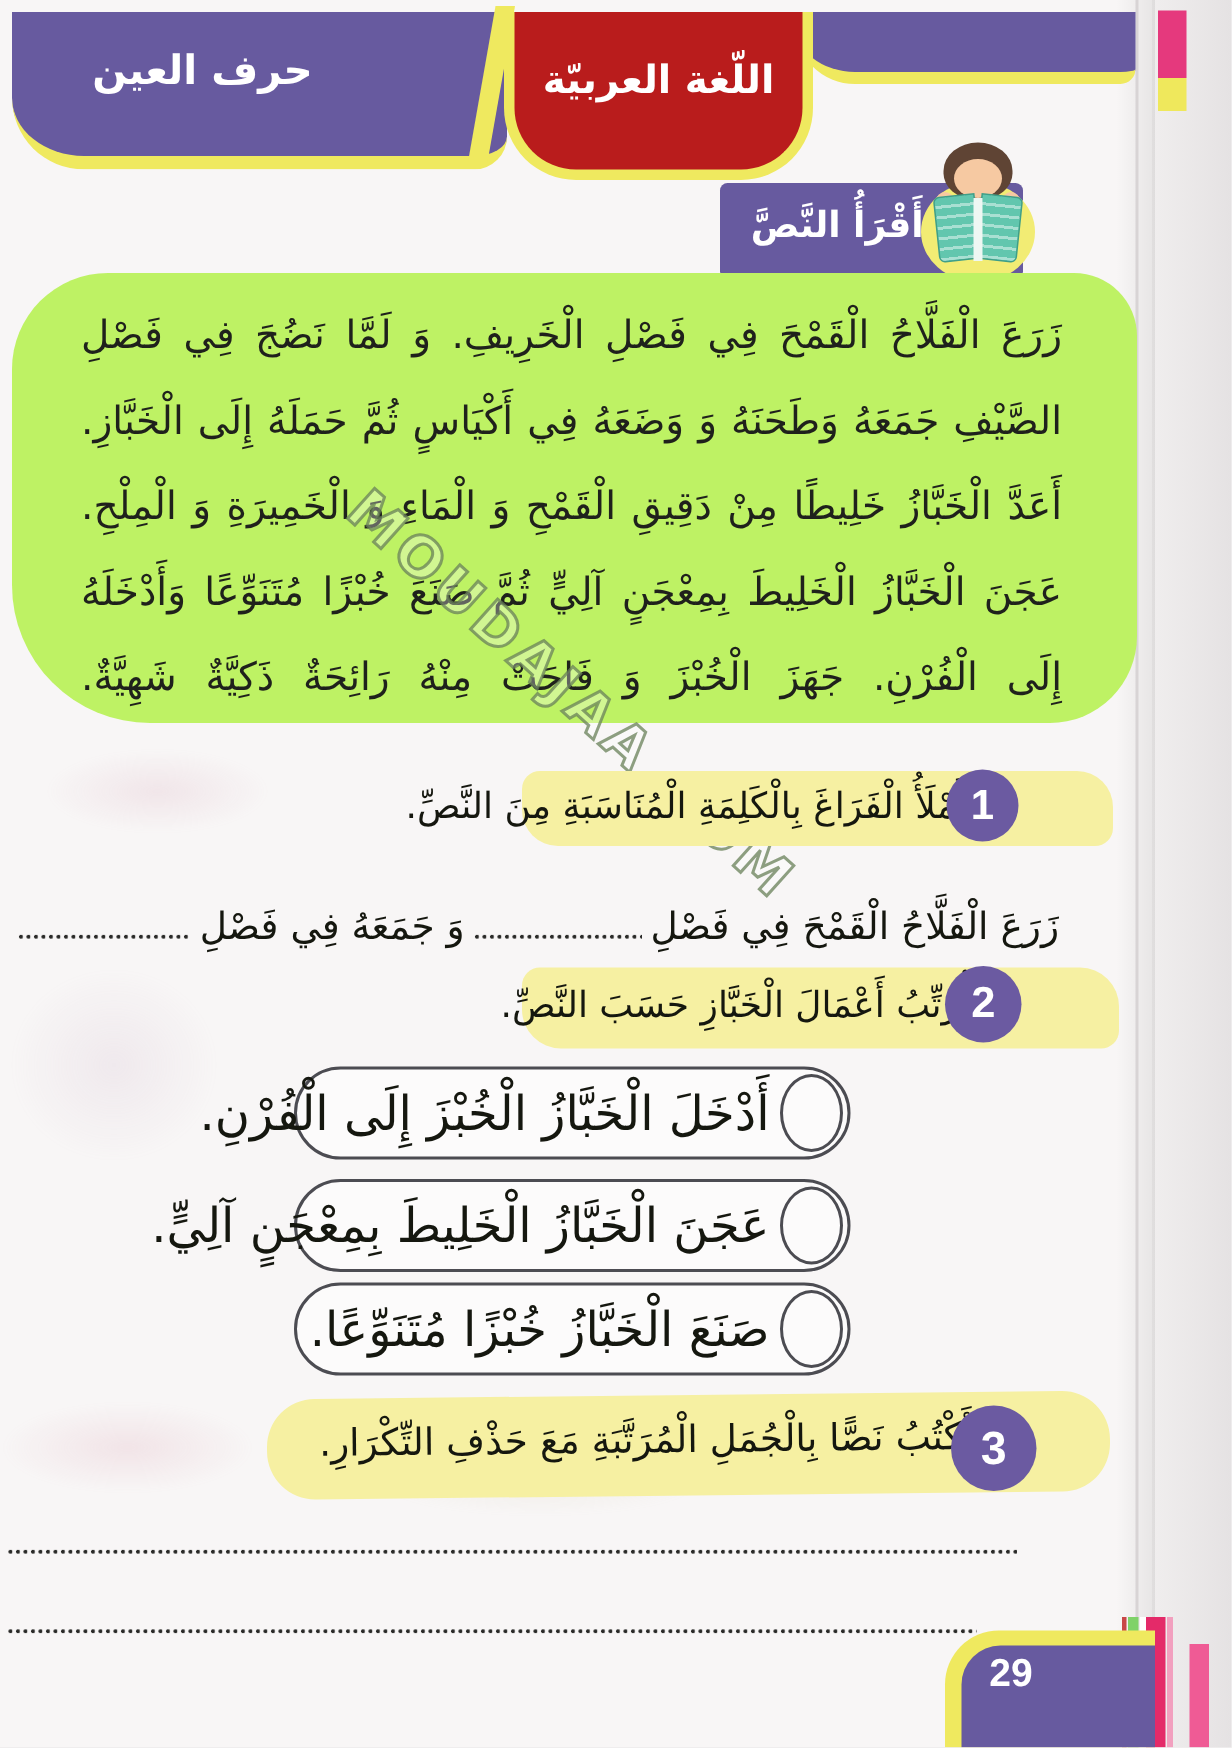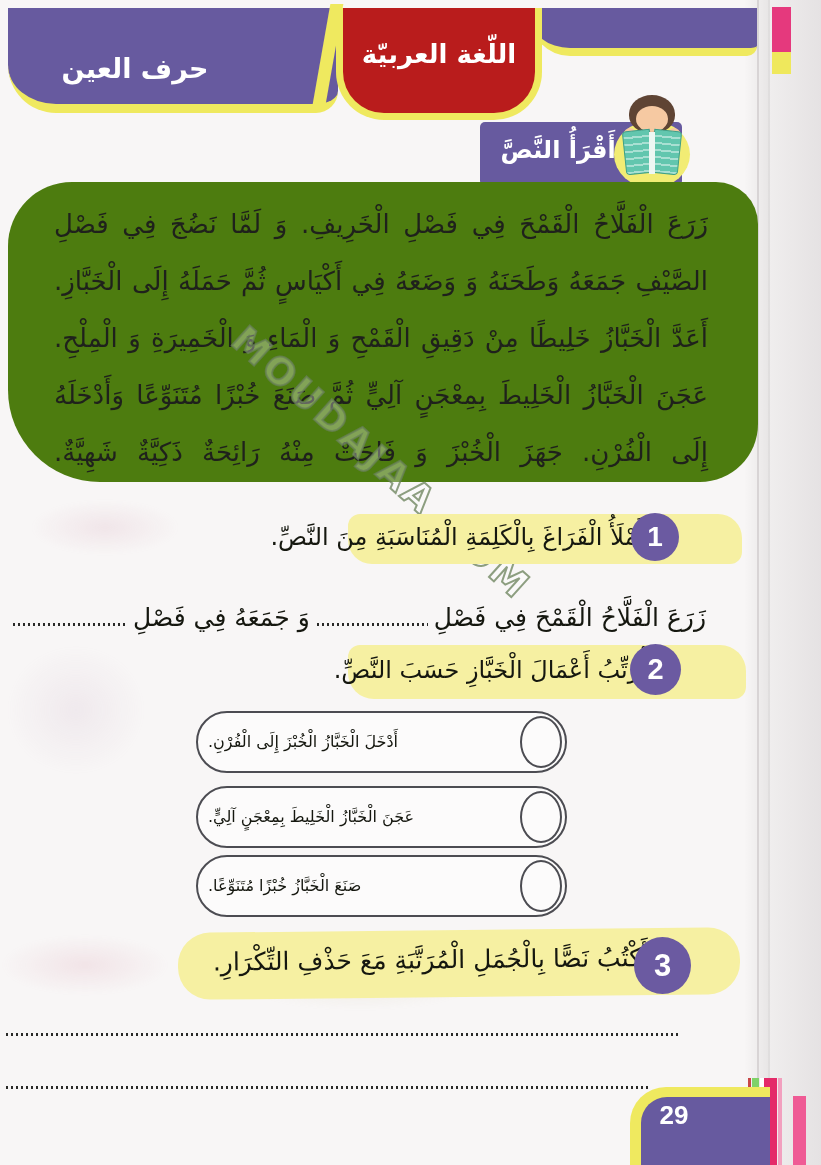--- a/index.html
+++ b/index.html
@@ -30,21 +30,21 @@
   .band-left{left:8px;top:8px;width:330px;height:96px;background:#675a9f;
     border-bottom:9px solid #efe95f;border-radius:0 0 22px 48px;}
   .band-notch{left:321px;top:4px;width:13px;height:106px;background:#efe95f;
     transform:skewX(-10deg);}
   .band-right{left:530px;top:8px;width:227px;height:40px;background:#675a9f;
     border-bottom:8px solid #efe95f;border-radius:0 0 10px 40px;}
   .subject-tab{left:336px;top:8px;width:206px;height:112px;background:#b91c1c;
     border:7px solid #efe95f;border-top:none;border-radius:0 0 48px 48px;
     box-sizing:border-box;display:flex;align-items:center;justify-content:center;}
   .subject-tab .txt{color:#fff;font-size:26px;font-weight:bold;padding-bottom:14px;}
-  .lesson-title{left:45px;top:53px;width:180px;text-align:center;color:#fff;
+  .lesson-title{left:45px;top:32px;width:180px;text-align:center;color:#fff;
     font-size:27px;font-weight:bold;}
 
   
   .read-box{left:480px;top:122px;width:202px;height:64px;background:#675a9f;
     border-radius:5px;}
   .read-box .txt{position:absolute;left:8px;top:14px;width:150px;text-align:center;
     color:#fff;font-size:24px;font-weight:bold;}
   .kid-circle{left:614px;top:121px;width:76px;height:67px;background:#f2ec74;
     border-radius:50%;}
   .kid-hair{left:629px;top:95px;width:46px;height:38px;background:#5f4434;
@@ -55,21 +55,21 @@
   .kid-hand-r{left:668px;top:128px;width:12px;height:12px;background:#f6c9a2;border-radius:50%;}
   .kid-book{left:623px;top:130px;width:58px;height:44px;}
   .kid-book .pg{position:absolute;top:0;width:28px;height:44px;background:#62c6ae;
     background-image:repeating-linear-gradient(0deg,rgba(255,255,255,.45) 0 2px,rgba(0,0,0,0) 2px 7px);
     border:1px solid #3f9e88;box-sizing:border-box;}
   .kid-book .pg.l{left:1px;transform:rotate(-6deg);border-radius:4px 0 0 4px;}
   .kid-book .pg.r{right:1px;transform:rotate(6deg);border-radius:0 4px 4px 0;}
   .kid-book .spine{position:absolute;left:26px;top:2px;width:6px;height:42px;background:#eef7f3;}
 
   
-  .blob{left:8px;top:182px;width:750px;height:300px;background:#4d7c0f;
+  .blob{left:8px;top:182px;width:750px;height:300px;background:#bef264;
     border-radius:64px 42px 58px 92px;}
   .blob-inner{position:absolute;left:46px;right:50px;top:14px;bottom:8px;}
   .blob-line{direction:rtl;font-size:26px;line-height:57px;white-space:nowrap;
     display:flex;justify-content:space-between;}
   .bl-justify{text-align:justify;text-align-last:justify;display:block;white-space:normal;}
 
   
   .watermark{left:252px;top:318px;width:340px;font-size:37px;font-weight:bold;
     letter-spacing:4px;color:rgba(255,255,255,.30);
     -webkit-text-stroke:2px rgba(104,128,88,.75);
@@ -99,21 +99,21 @@
     background-size:5px 5px;background-repeat:repeat-x;}
   .dgap1{width:112px;}
   .dgap2{flex:1;}
 
   .pill{left:196px;width:371px;height:62px;border:2px solid #4c4c52;
     border-radius:31px;box-sizing:border-box;background:rgba(255,255,255,.55);}
   .p1{top:711px;} .p2{top:786px;} .p3{top:855px;}
   .pill .oval{position:absolute;right:3px;top:3px;width:42px;height:52px;
     border:2px solid #4c4c52;border-radius:50%;box-sizing:border-box;}
   .pill .ptxt{position:absolute;right:52px;left:10px;top:0;bottom:0;direction:rtl;
-    text-align:left;font-size:16px;line-height:58px;color:#15170f;white-space:nowrap;}
+    text-align:center;font-size:32px;line-height:58px;color:#15170f;white-space:nowrap;}
 
   
   .ans1{left:5px;top:1032px;width:673px;}
   .ans2{left:5px;top:1085px;width:646px;}
 
   
   .badge-outer{left:630px;top:1087px;width:140px;height:78px;background:#efe95f;
     border-radius:36px 0 0 0;}
   .badge-inner{left:641px;top:1097px;width:129px;height:68px;background:#675a9f;
     border-radius:26px 0 0 0;}

